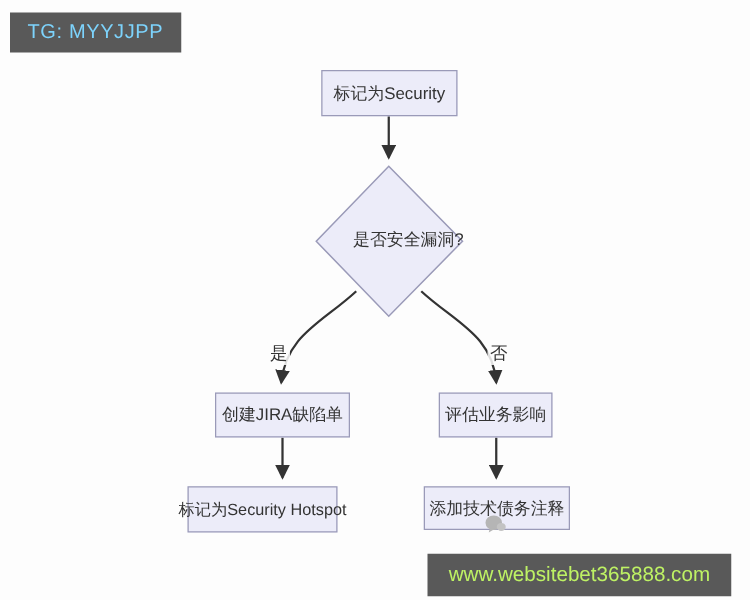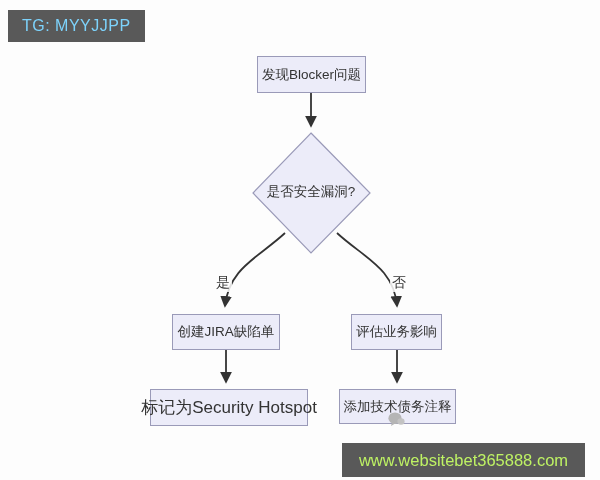--- a/index.html
+++ b/index.html
@@ -43,27 +43,27 @@
     color: #333333;
     font-size: 13.5px;
     display: flex;
     align-items: center;
     justify-content: center;
     white-space: nowrap;
   }
   .node-start   { left: 257px; top: 56px;  width: 109px; height: 37px; }
   .node-jira    { left: 172px; top: 314px; width: 108px; height: 36px; }
   .node-assess  { left: 351px; top: 314px; width: 91px;  height: 36px; }
-  .node-hotspot { left: 150px; top: 389px; width: 158px; height: 37px; font-size: 17px; }
+  .node-hotspot { left: 150px; top: 389px; width: 120px; height: 37px; font-size: 13px; }
   .node-debt    { left: 339px; top: 389px; width: 117px; height: 35px; }
   .diamond-label {
     position: absolute;
     left: 251px; top: 183px;
     width: 120px;
-    text-align: center;
+    text-align: right;
     color: #333333;
     font-size: 13.5px;
     white-space: nowrap;
   }
   .edge-label {
     position: absolute;
     color: #333333;
     font-size: 14px;
     background: rgba(253,253,253,0.85);
     padding: 0 2px;
@@ -114,21 +114,21 @@
 
     <path d="M 285 233 C 258 258, 229 268, 225 306" fill="none" stroke="#333333" stroke-width="1.8" marker-end="url(#arrow)"></path>
 
     <path d="M 337 233 C 364 258, 394 268, 397 306" fill="none" stroke="#333333" stroke-width="1.8" marker-end="url(#arrow)"></path>
 
     <path d="M 226 350 L 226 382" fill="none" stroke="#333333" stroke-width="1.8" marker-end="url(#arrow)"></path>
 
     <path d="M 397 350 L 397 382" fill="none" stroke="#333333" stroke-width="1.8" marker-end="url(#arrow)"></path>
   </svg>
 
-  <div class="flow-node node-start">发现Blocker问题</div>
+  <div class="flow-node node-start">标记为Security</div>
 
   <div class="diamond-label">是否安全漏洞?</div>
 
   <div class="flow-node node-jira">创建JIRA缺陷单</div>
 
   <div class="flow-node node-assess">评估业务影响</div>
 
   <div class="flow-node node-hotspot">标记为Security Hotspot</div>
 
   <div class="flow-node node-debt">添加技术债务注释</div>

